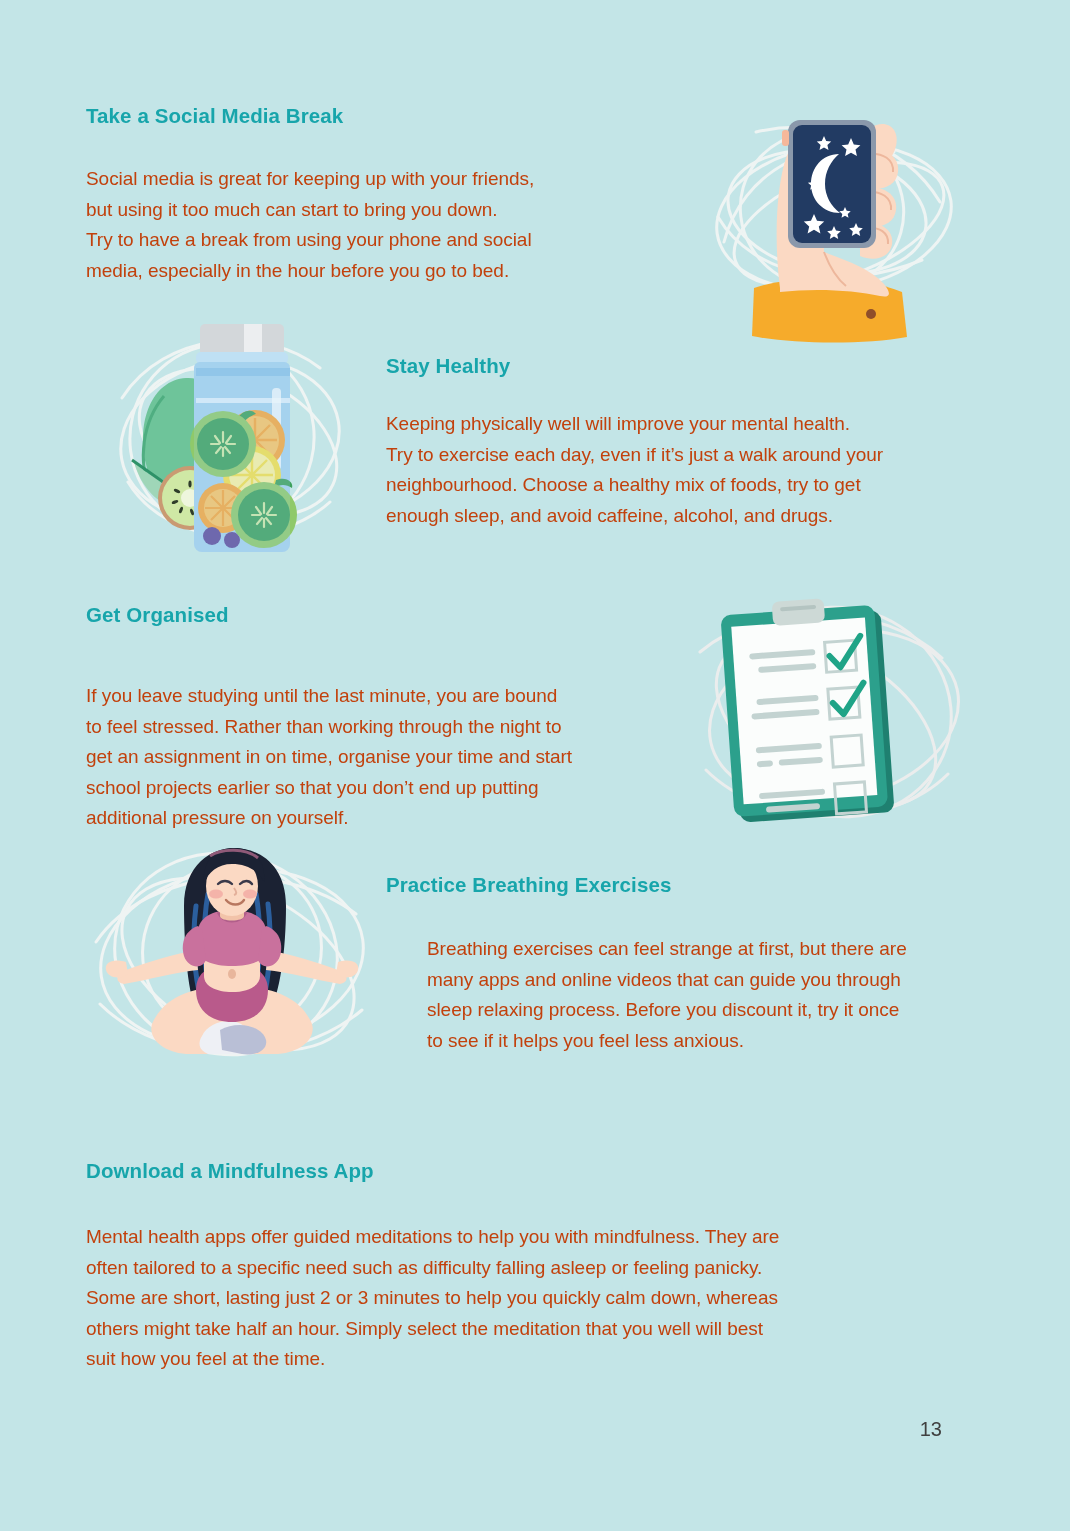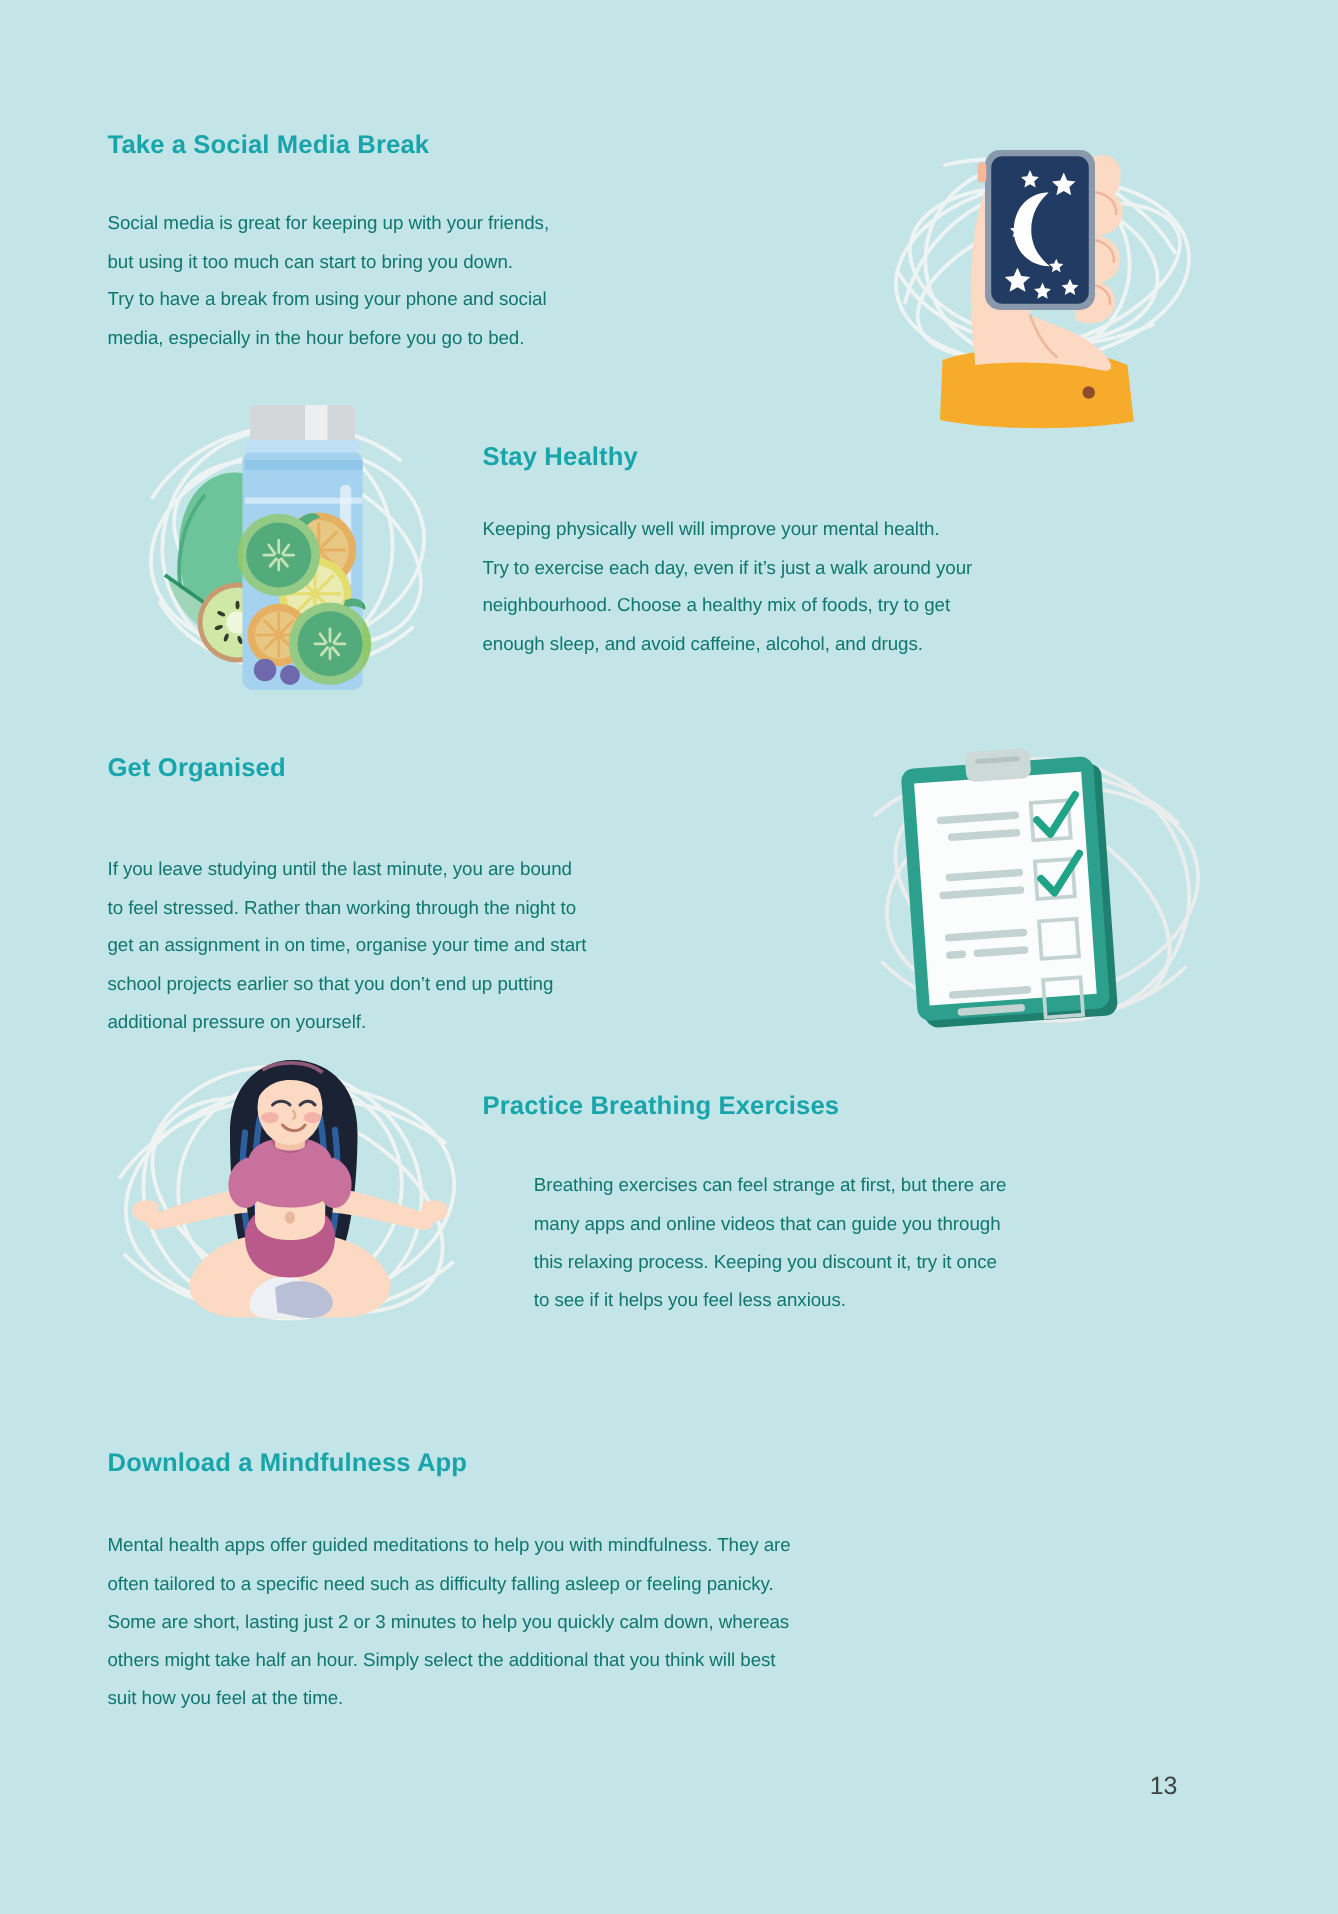--- a/index.html
+++ b/index.html
@@ -25,22 +25,22 @@
   .section-heading {
     position: absolute;
     color: #17a5ab;
     font-weight: bold;
     font-size: 20.5px;
     letter-spacing: 0.1px;
     white-space: nowrap;
   }
   .body-text {
     position: absolute;
-    color: #0f766e;
-    font-size: 15px;
+    color: #c2410c;
+    font-size: 19px;
     line-height: 30.5px;
     letter-spacing: -0.05px;
   }
   .body-text p { margin: 0; }
 
   .page-number {
     position: absolute;
     right: 88px;
     top: 1418px;
     font-size: 20px;
@@ -285,21 +285,21 @@
         </g>
       </g>
     </svg>
   </div>
 
   <div class="section-heading" id="h-breath">Practice Breathing Exercises</div>
 
   <div class="body-text" id="t-breath">
     <p>Breathing exercises can feel strange at first, but there are</p>
     <p>many apps and online videos that can guide you through</p>
-    <p>this relaxing process. Keeping you discount it, try it once</p>
+    <p>sleep relaxing process. Before you discount it, try it once</p>
     <p>to see if it helps you feel less anxious.</p>
   </div>
 
   <div class="illus" id="illus-yoga">
     <svg viewBox="0 0 280 230" width="280" height="230">
       <g fill="none" stroke="#f2f5f4" stroke-width="3" stroke-linecap="round" opacity="0.95">
         <ellipse cx="140" cy="112" rx="132" ry="88" transform="rotate(-8 140 112)"></ellipse>
         <ellipse cx="134" cy="108" rx="112" ry="100" transform="rotate(14 134 108)"></ellipse>
         <ellipse cx="146" cy="118" rx="124" ry="74" transform="rotate(26 146 118)"></ellipse>
         <ellipse cx="140" cy="104" rx="90" ry="86" transform="rotate(-22 140 104)"></ellipse>
@@ -366,19 +366,19 @@
       <path d="M142 42 C 145 46, 145 48, 142 49" fill="none" stroke="#e3b09a" stroke-width="2"></path>
     </svg>
   </div>
 
   <div class="section-heading" id="h-mindful">Download a Mindfulness App</div>
 
   <div class="body-text" id="t-mindful">
     <p>Mental health apps offer guided meditations to help you with mindfulness. They are</p>
     <p>often tailored to a specific need such as difficulty falling asleep or feeling panicky.</p>
     <p>Some are short, lasting just 2 or 3 minutes to help you quickly calm down, whereas</p>
-    <p>others might take half an hour. Simply select the additional that you think will best</p>
+    <p>others might take half an hour. Simply select the meditation that you well will best</p>
     <p>suit how you feel at the time.</p>
   </div>
 
   <div class="page-number">13</div>
 
 </div>
 
 </body></html>

